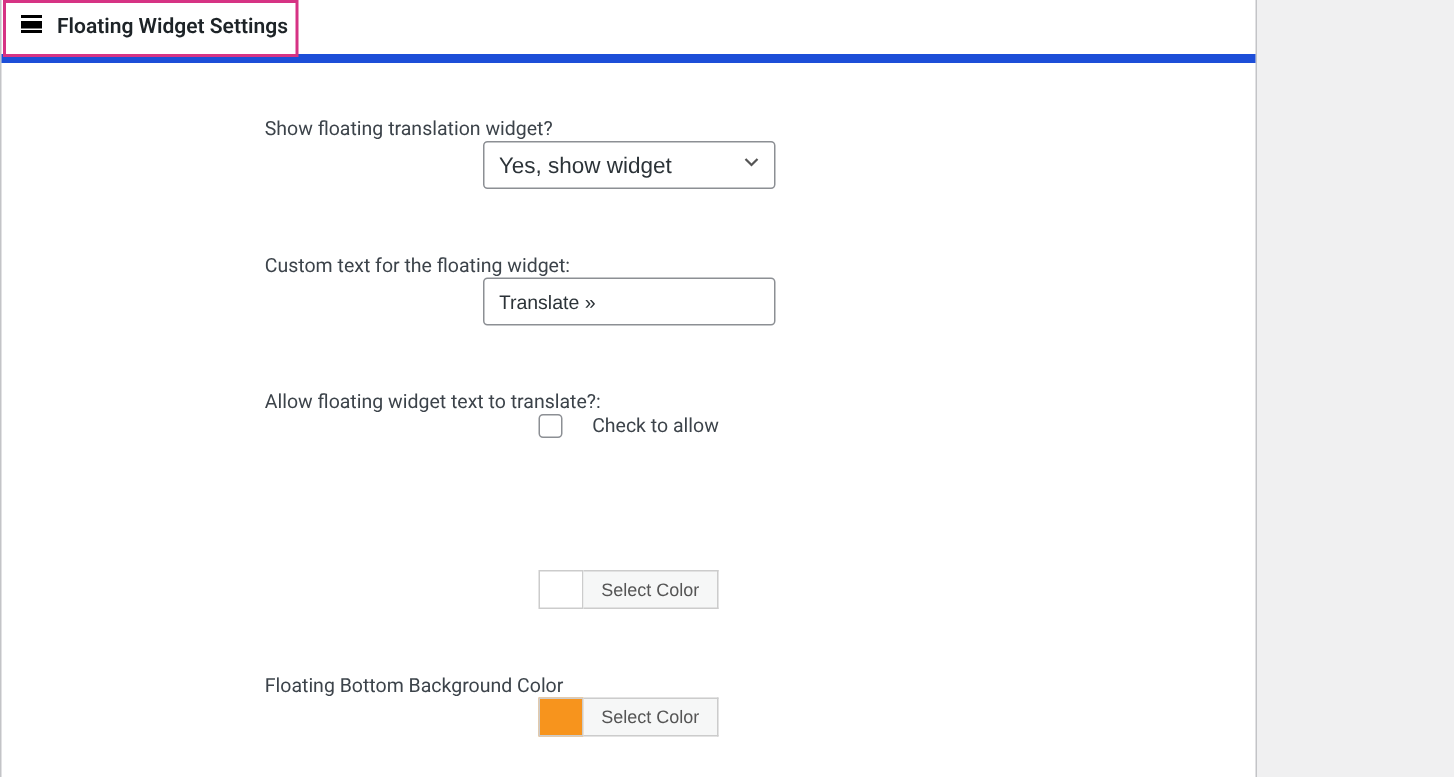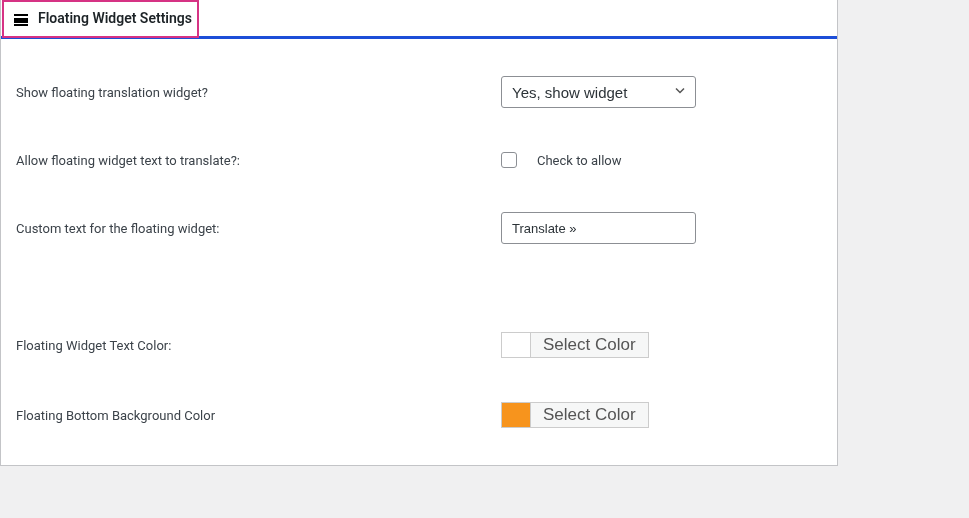--- a/index.html
+++ b/index.html
@@ -17,23 +17,23 @@
       overflow: hidden;
     }
     .main-panel {
       background: #fff;
       width: 838px;
       border: 1px solid #c3c4c7;
       border-top: none;
     }
     .panel-header {
       display: flex;
-      align-items: flex-end;
+      align-items: flex-start;
       padding: 10px 13px;
-      border-bottom: 3px solid #1d4ed8;
+      border-bottom: 6px solid #1d4ed8;
       position: relative;
     }
     .panel-header-highlight {
       position: absolute;
       left: 1px;
       top: 0;
       width: 197px;
       height: 38px;
       border: 2px solid #d63384;
       pointer-events: none;
@@ -59,20 +59,21 @@
       font-size: 14px;
       color: #1d2327;
     }
     .settings-body {
       padding: 15px 0;
     }
     .setting-row {
       display: flex;
       align-items: center;
       padding: 22px 15px;
+      flex-direction: column;
     }
     .setting-label {
       width: 485px;
       flex-shrink: 0;
       color: #3c434a;
       font-size: 13px;
     }
     .setting-control {
       flex: 1;
     }
@@ -137,21 +138,21 @@
       display: inline-block;
     }
     .color-swatch.white { background: #fff; }
     .color-swatch.orange { background: #f7941d; }
     .select-color-btn {
       height: 26px;
       padding: 0 12px;
       border: 1px solid #ccc;
       border-left: none;
       background: #f6f7f7;
-      font-size: 17px;
+      font-size: 12px;
       color: #555;
       cursor: pointer;
     }
   </style>
 </head>
 <body>
 
 <div class="main-panel">
   <div class="panel-header">
     <div class="panel-header-highlight"></div>
@@ -175,41 +176,40 @@
           <span class="select-chevron">
             <svg width="12" height="12" viewBox="0 0 12 12">
                 <path d="M2 4 L6 8 L10 4" stroke="#555" stroke-width="1.5" fill="none"></path>
               </svg>
           </span>
         </div>
       </div>
     </div>
 
     <div class="setting-row">
+      <div class="setting-label">Custom text for the floating widget:</div>
+      <div class="setting-control">
+        <input type="text" class="text-input" value="Translate »" style="">
+      </div>
+    </div>
+
+    <div class="setting-row">
       <div class="setting-label">Allow floating widget text to translate?:</div>
       <div class="setting-control">
         <div class="checkbox-row">
           <input type="checkbox" style="">
           <span class="checkbox-label">Check to allow</span>
         </div>
       </div>
     </div>
 
     <div class="setting-row">
-      <div class="setting-label">Custom text for the floating widget:</div>
-      <div class="setting-control">
-        <input type="text" class="text-input" value="Translate »" style="">
-      </div>
-    </div>
-
-    <div class="setting-row">
-    </div>
-
-    <div class="setting-row">
-      <div class="setting-label">Floating Widget Text Color:</div>
+    </div>
+
+    <div class="setting-row">
       <div class="setting-control">
         <div class="color-picker-wrapper">
           <span class="color-swatch white"></span>
           <button class="select-color-btn">Select Color</button>
         </div>
       </div>
     </div>
 
     <div class="setting-row">
       <div class="setting-label">Floating Bottom Background Color</div>

